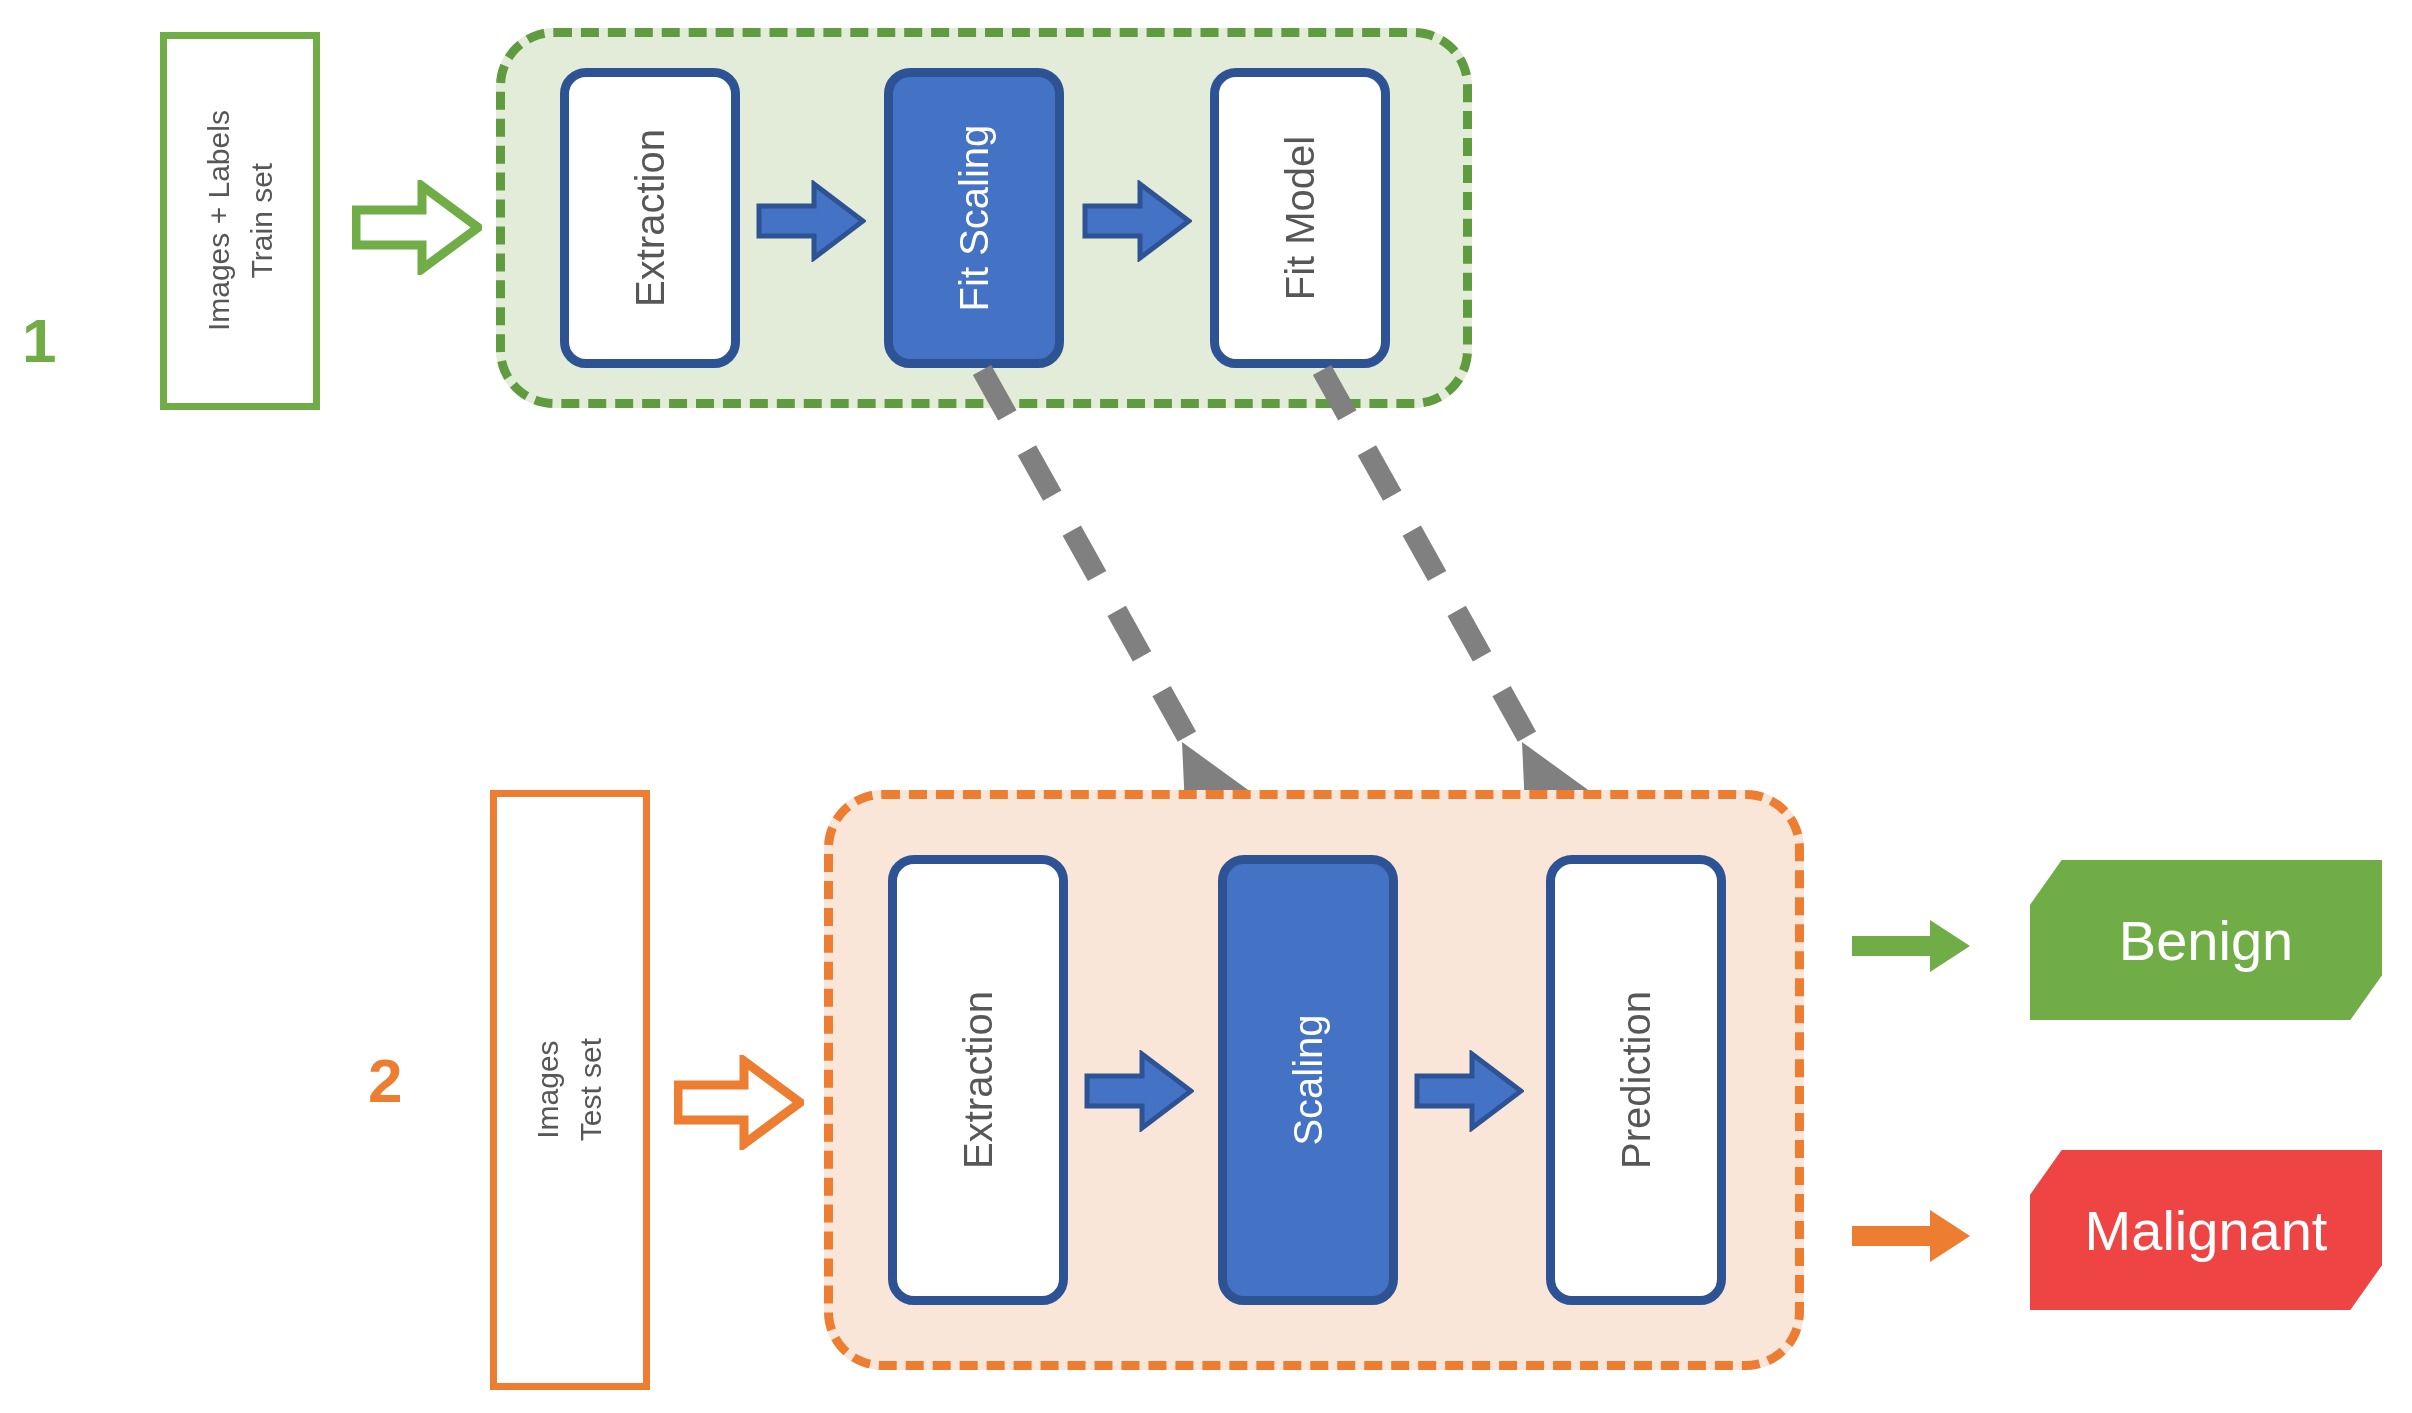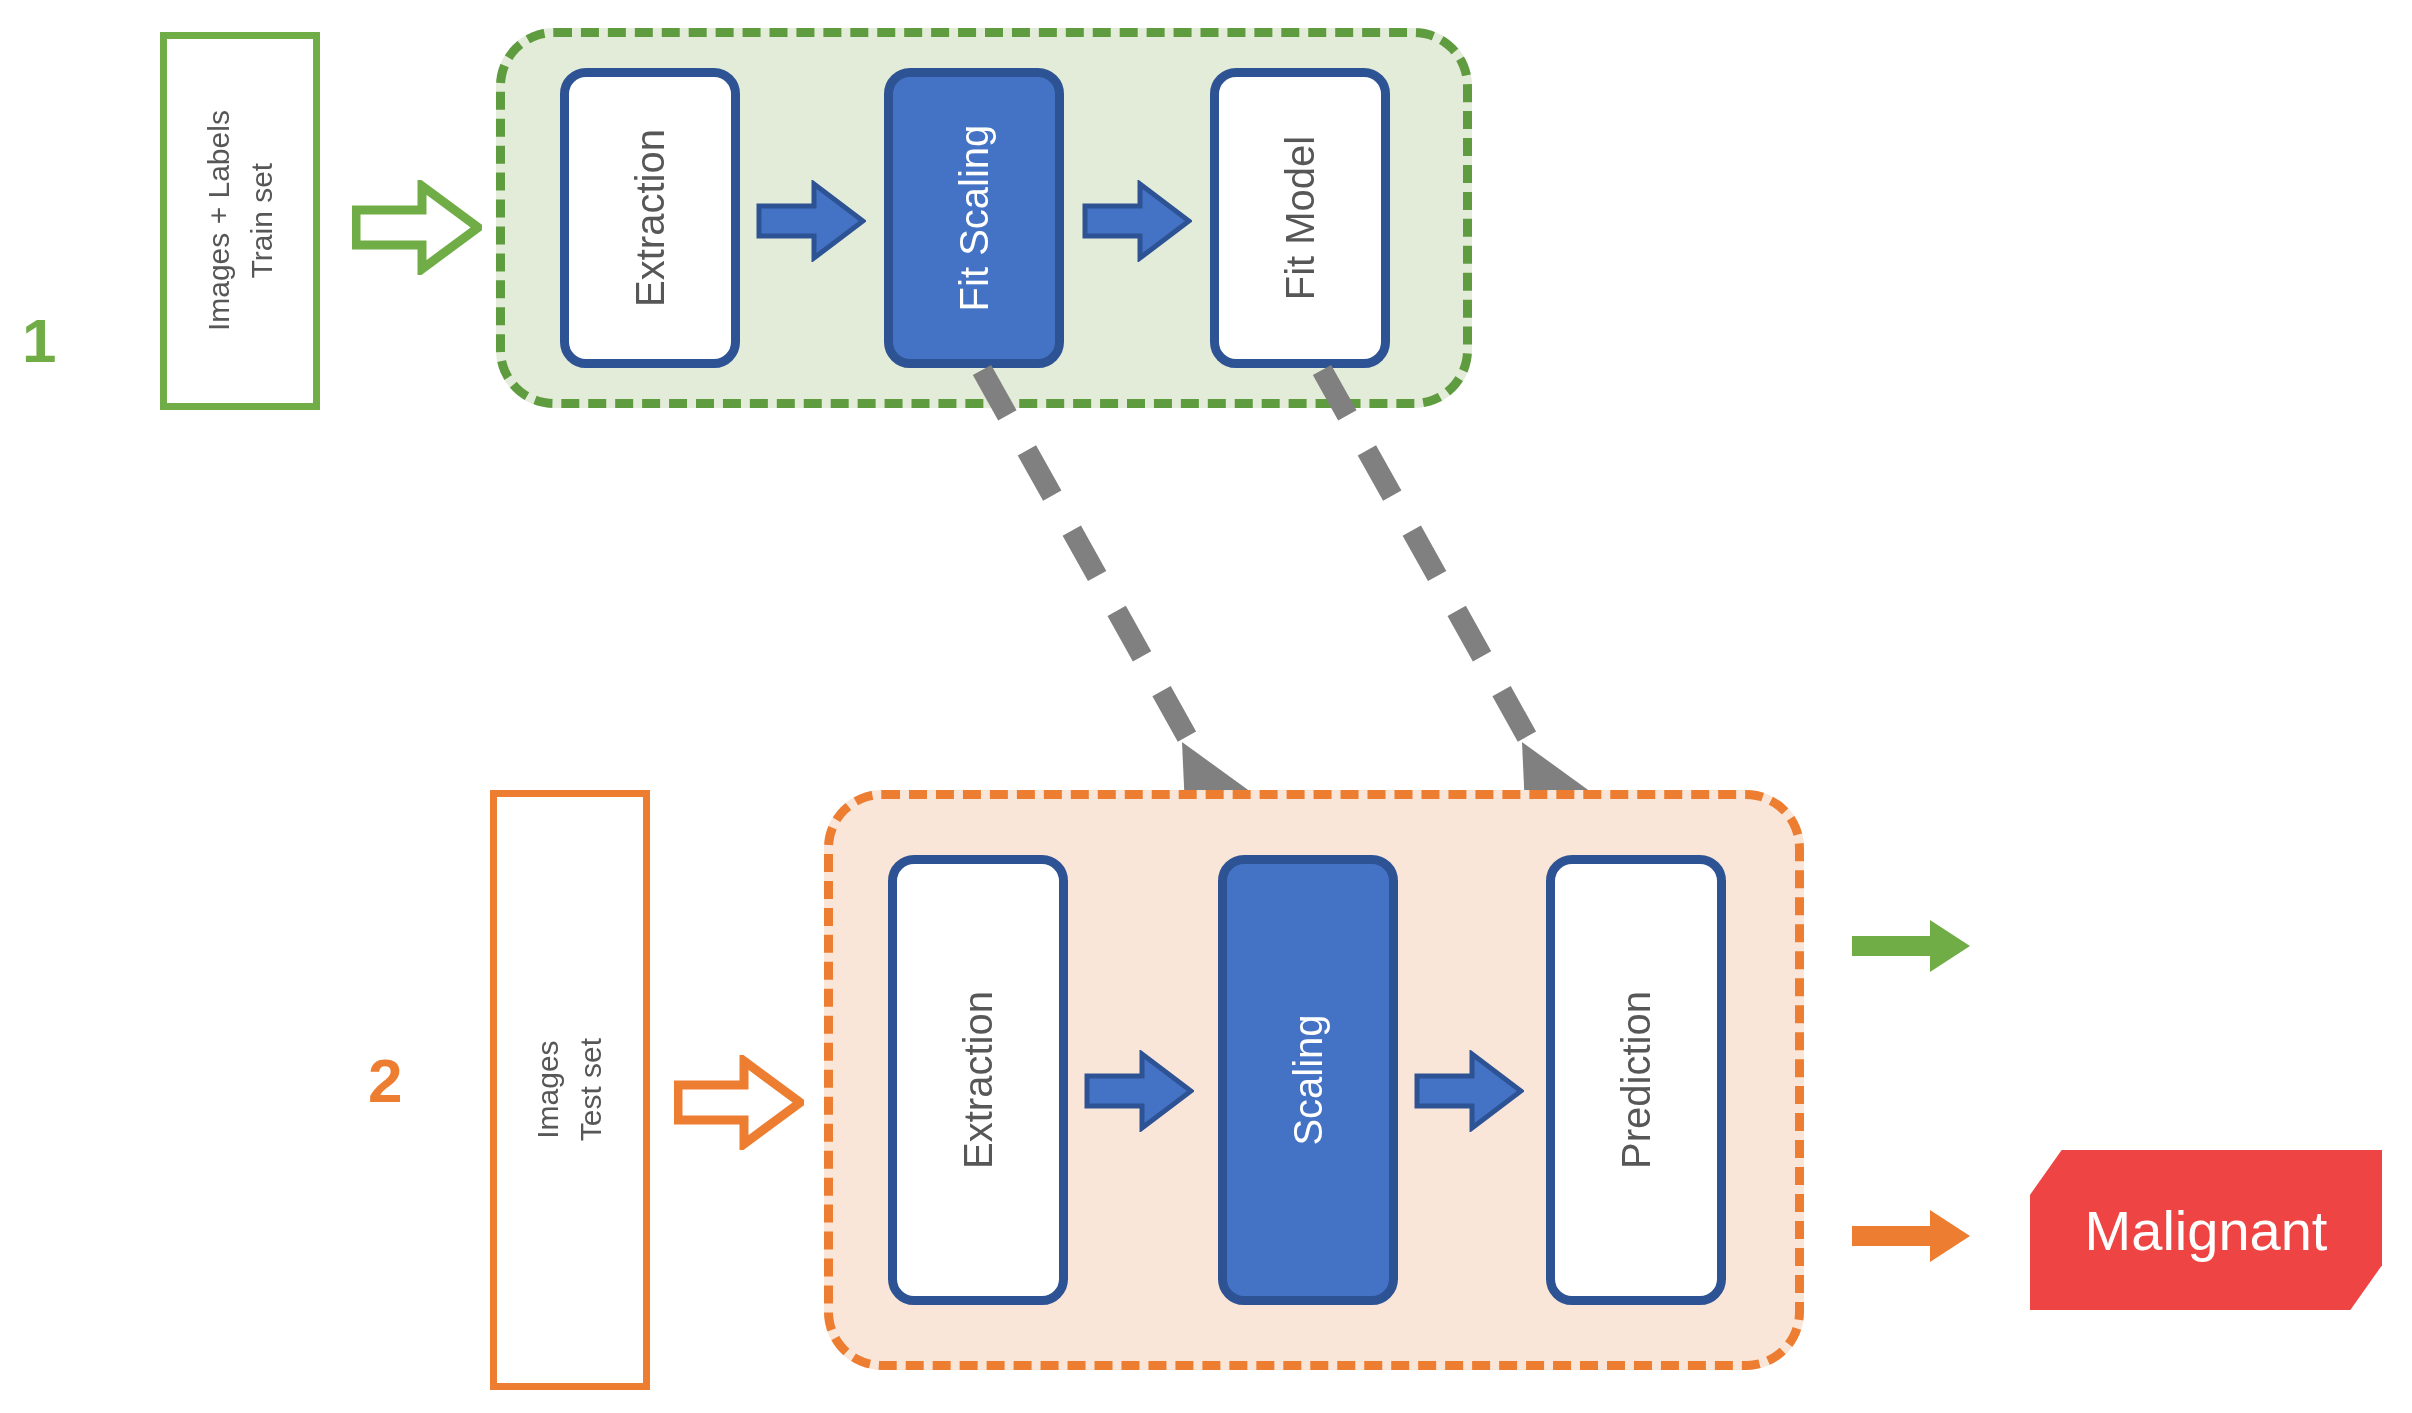--- a/index.html
+++ b/index.html
@@ -191,20 +191,23 @@
   </svg>
 
   <div class="abs step light" style="left:1546px; top:855px; width:180px; height:450px;">
     <span class="step-label">Prediction</span>
   </div>
 
   <svg class="abs out-arrow" style="left:1852px; top:910px;" width="120" height="72" viewBox="0 0 120 72">
     <polygon points="0,26 78,26 78,10 118,36 78,62 78,46 0,46" fill="#70ad47"></polygon>
   </svg>
 
+  <div class="abs tag benign" style="left:2030px; top:860px; width:352px; height:160px;">
+    <span>Benign</span>
+  </div>
 
   <svg class="abs out-arrow" style="left:1852px; top:1200px;" width="120" height="72" viewBox="0 0 120 72">
     <polygon points="0,26 78,26 78,10 118,36 78,62 78,46 0,46" fill="#ed7d31"></polygon>
   </svg>
 
   <div class="abs tag malignant" style="left:2030px; top:1150px; width:352px; height:160px;">
     <span>Malignant</span>
   </div>
 
 </div>

